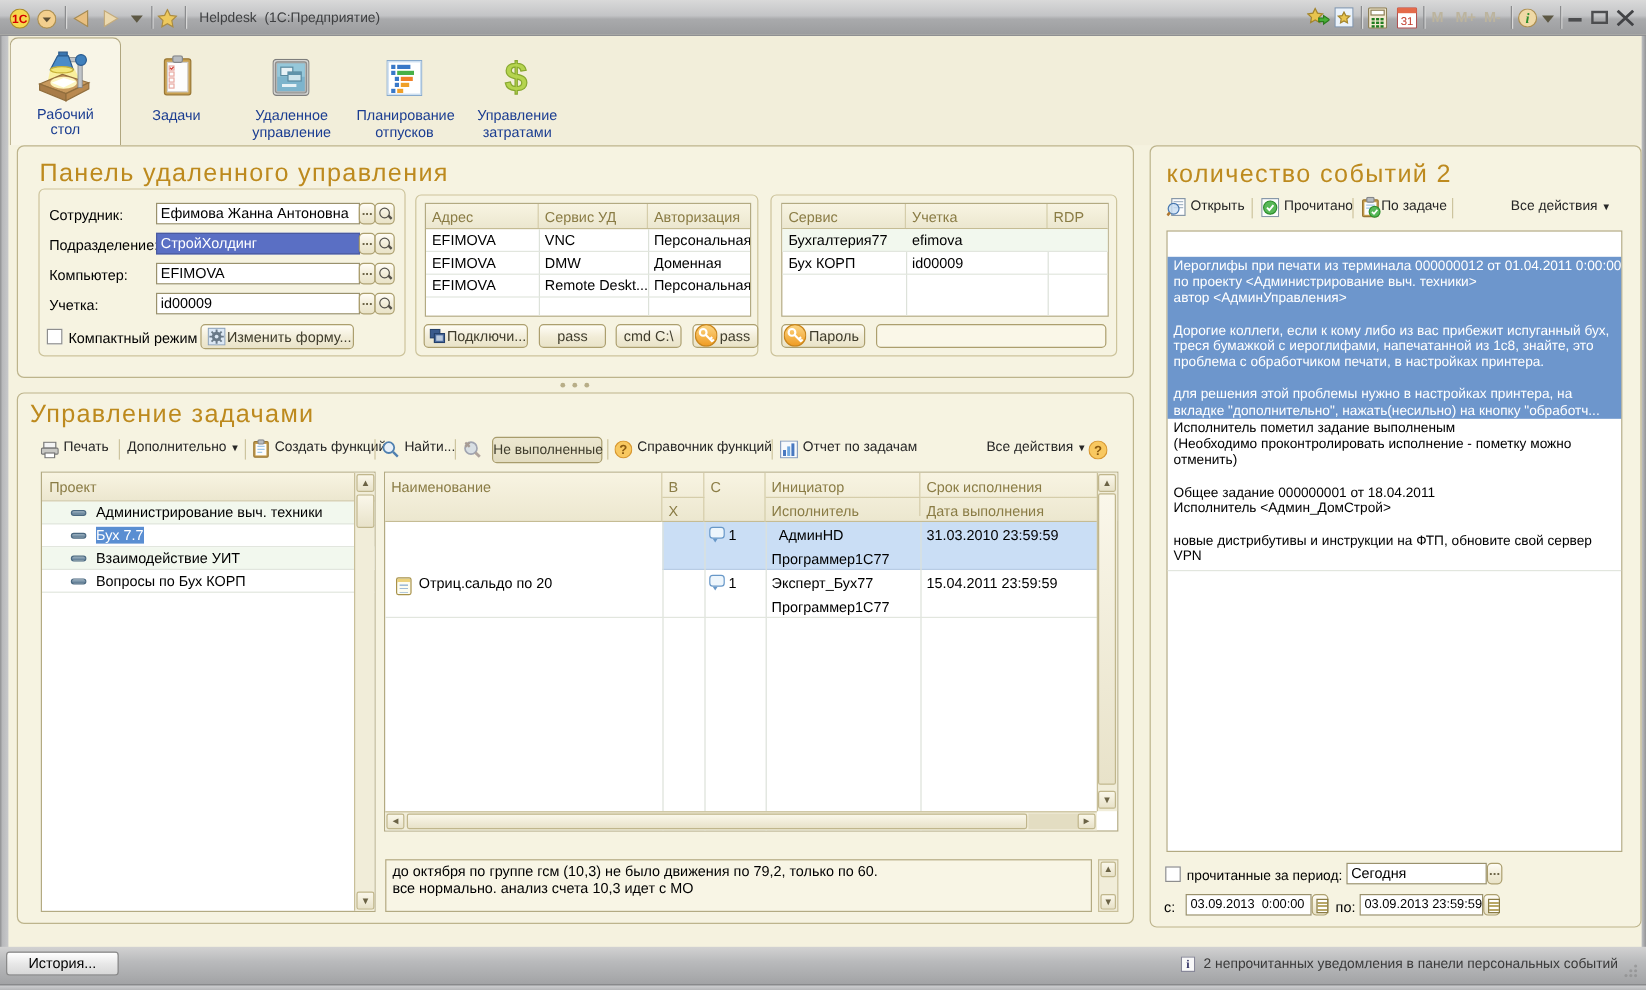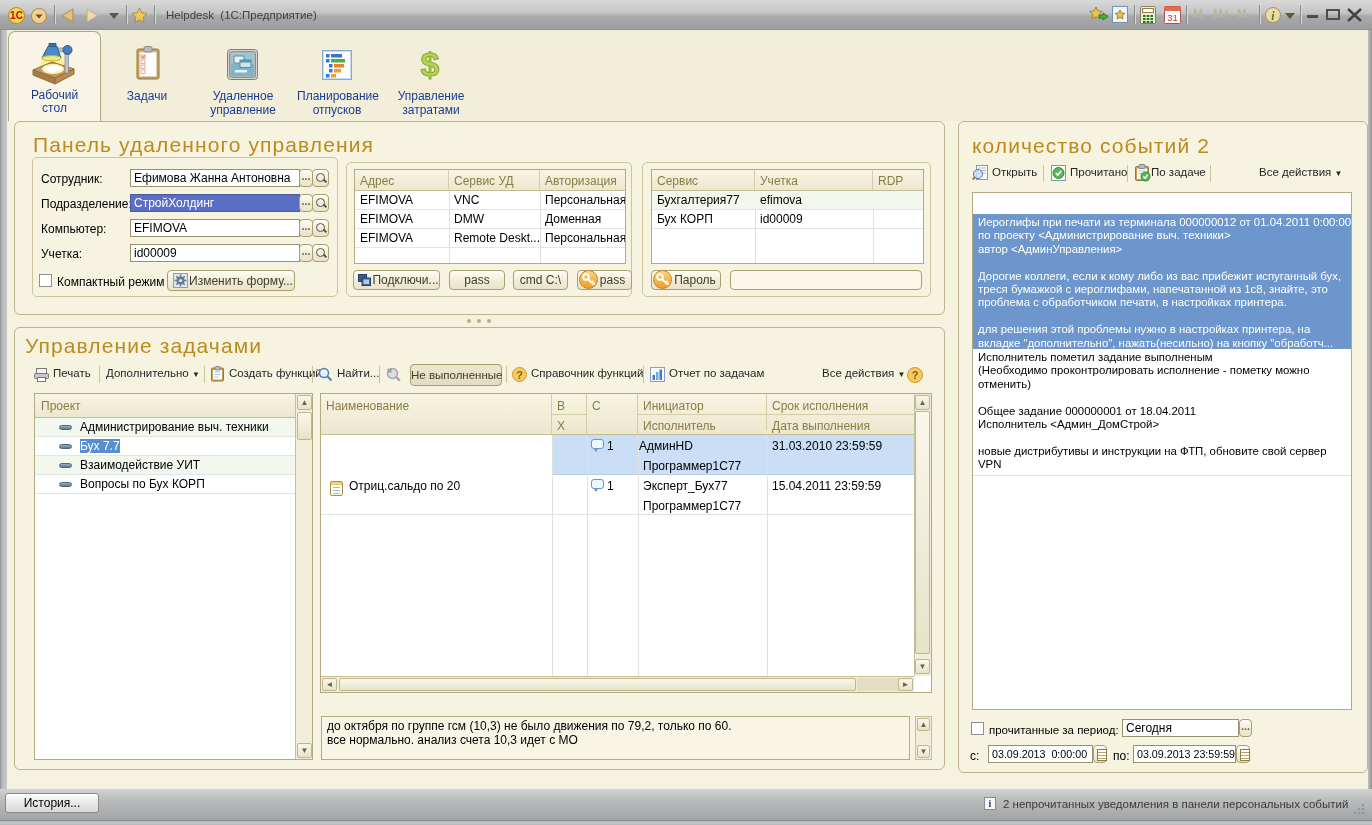--- a/index.html
+++ b/index.html
@@ -392,21 +392,21 @@
     <div class="thc" style="left:317px;width:129px;height:16px;top:20px;padding-top:4px;border-top:1px solid #d5cdaa">Исполнитель</div>
     <div class="thc" style="left:446px;width:149px;height:20px;padding-top:5px;border-right:none">Срок исполнения</div>
     <div class="thc" style="left:446px;width:149px;height:21px;top:20px;padding-top:4px;border-top:1px solid #d5cdaa;border-right:none">Дата выполнения</div>
   </div>
 
   <div class="abs" style="left:231px;top:41px;width:364px;height:40px;background:#cadef5;border-bottom:1px solid #b8cce4"></div>
   <div class="abs" style="left:266px;top:44px;width:51px;height:18px">
         <span class="bub"></span>
         <span style="position:absolute;left:20px;top:1px">1</span>
       </div>
-  <div class="abs" style="left:318px;top:45px">АдминHD</div>
+  <div class="abs" style="left:328px;top:45px">АдминHD</div>
   <div class="abs" style="left:322px;top:65px">Программер1С77</div>
   <div class="abs" style="left:451px;top:45px">31.03.2010 23:59:59</div>
   <div class="grid" style="left:231px;top:41px;bottom:0;background:#dde2da"></div>
   <div class="grid" style="left:266px;top:41px;bottom:0;background:#dde2da"></div>
   <div class="grid" style="left:317px;top:41px;bottom:0;background:#dde2da"></div>
   <div class="grid" style="left:446px;top:41px;bottom:0;background:#dde2da"></div>
 
   <div class="abs" style="left:0;top:81px;width:595px;height:40px;border-bottom:1px solid #e2e6de"></div>
   <div class="abs" style="left:4px;top:84px">
         <span class="doci"></span>

